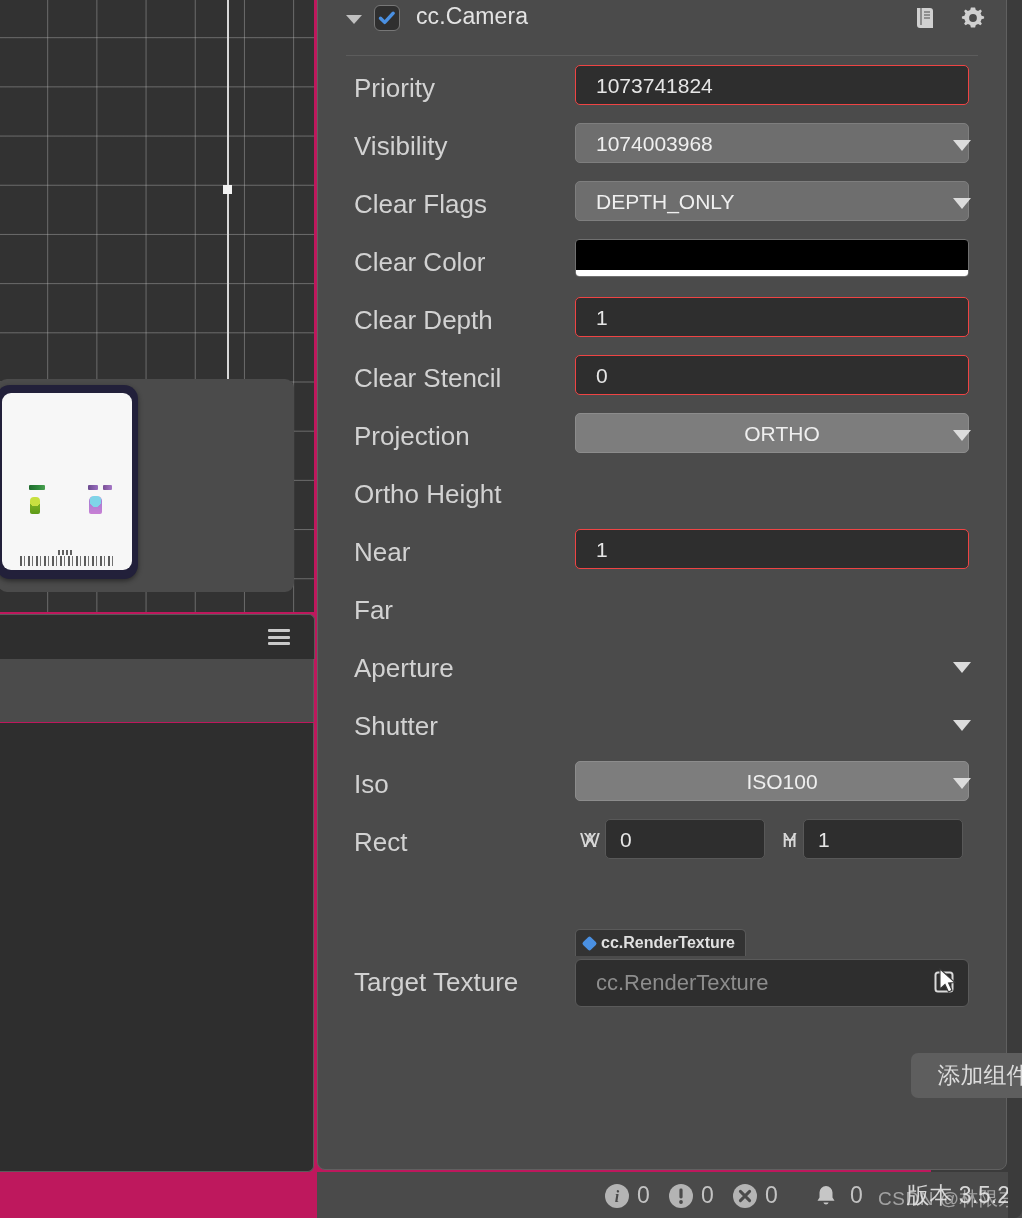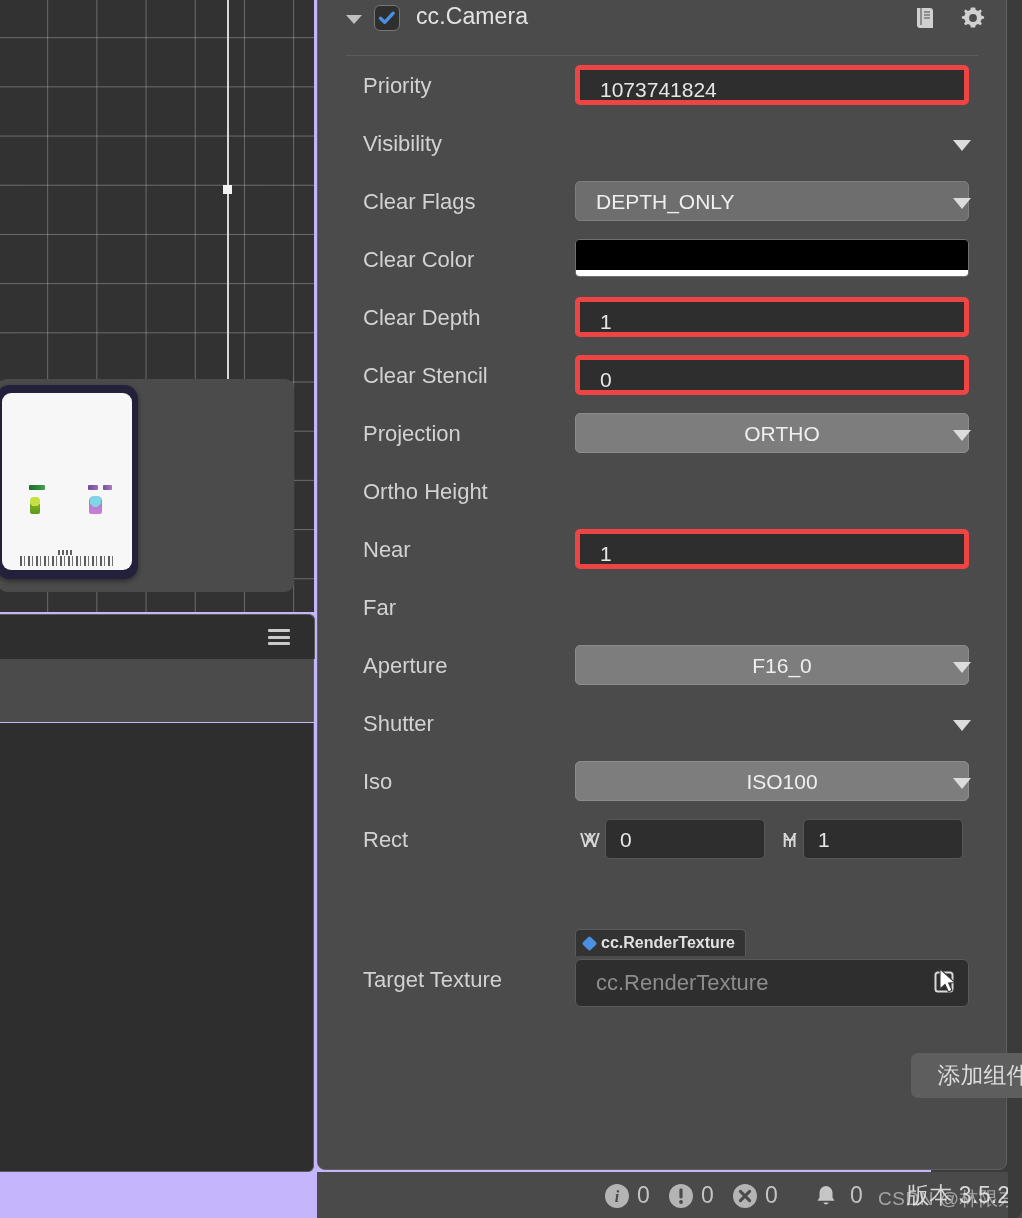--- a/index.html
+++ b/index.html
@@ -11,21 +11,21 @@
     width: 1022px;
     height: 1218px;
     overflow: hidden;
     font-family: "Liberation Sans", sans-serif;
     -webkit-font-smoothing: antialiased;
   }
   #app {
     position: relative;
     width: 931px;
     height: 1218px;
-    background: #c4b5fd;
+    background: #be185d;
   }
 
   
   .scene-wrap {
     position: absolute;
     left: 0; top: 0;
     width: 314px; height: 612px;
     overflow: hidden;
     background: #323232;
   }
@@ -236,40 +236,40 @@
   
   .rows { position: absolute; left: 0; top: 0; width: 690px; }
   .row {
     position: absolute;
     left: 0;
     width: 690px;
     height: 40px;
   }
   .row-label {
     position: absolute;
-    left: 45px; top: 8px;
-    font-size: 22px;
+    left: 36px; top: 8px;
+    font-size: 26px;
     color: #d2d2d2;
     white-space: nowrap;
   }
   .field {
     position: absolute;
     left: 257px;
     width: 394px;
     height: 40px;
     box-sizing: border-box;
     border-radius: 5px;
     font-size: 21px;
     color: #e6e6e6;
     line-height: 40px;
     padding-left: 20px;
   }
   .field.input {
     background: #2e2e2e;
-    border: 5px solid #ef4444;
+    border: 1px solid #ef4444;
   }
   .field.select {
     background: #6e6e6e;
     border: 1px solid #7e7e7e;
     color: #efefef;
   }
   .field.select.light {
     background: #7d7d7d;
     border: 1px solid #8c8c8c;
     text-align: center;
@@ -491,20 +491,21 @@
 
     <div class="rows">
 
       <div class="row" style="top:74px">
         <div class="row-label">Priority</div>
         <div class="field input">1073741824</div>
       </div>
 
       <div class="row" style="top:132px">
         <div class="row-label">Visibility</div>
+        <div class="field select">1074003968</div>
         <div class="arrow" style="left:635px"></div>
       </div>
 
       <div class="row" style="top:190px">
         <div class="row-label">Clear Flags</div>
         <div class="field select">DEPTH_ONLY</div>
         <div class="arrow" style="left:635px"></div>
       </div>
 
       <div class="row" style="top:248px">
@@ -538,21 +539,20 @@
         <div class="row-label">Near</div>
         <div class="field input">1</div>
       </div>
 
       <div class="row" style="top:596px">
         <div class="row-label">Far</div>
       </div>
 
       <div class="row" style="top:654px">
         <div class="row-label">Aperture</div>
-        <div class="field select light">F16_0</div>
         <div class="arrow" style="left:635px"></div>
       </div>
 
       <div class="row" style="top:712px">
         <div class="row-label">Shutter</div>
         <div class="arrow" style="left:635px"></div>
       </div>
 
       <div class="row" style="top:770px">
         <div class="row-label">Iso</div>

